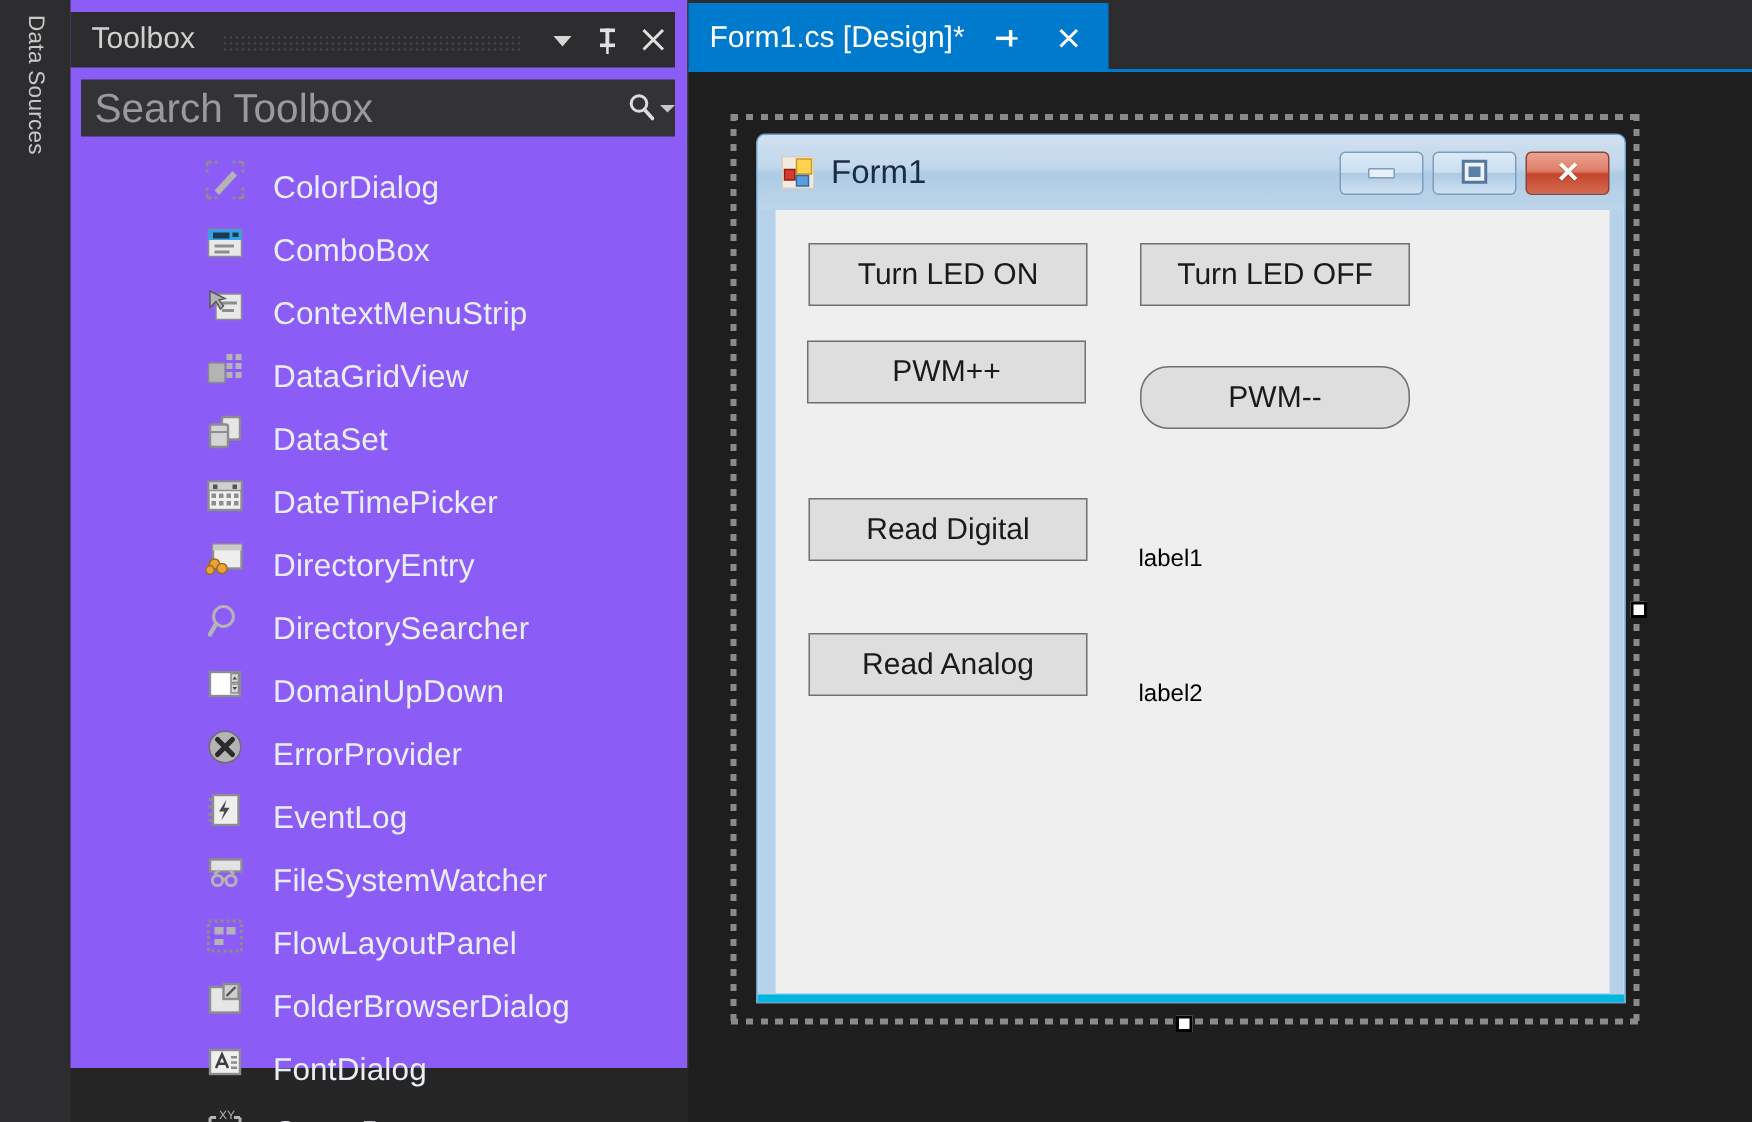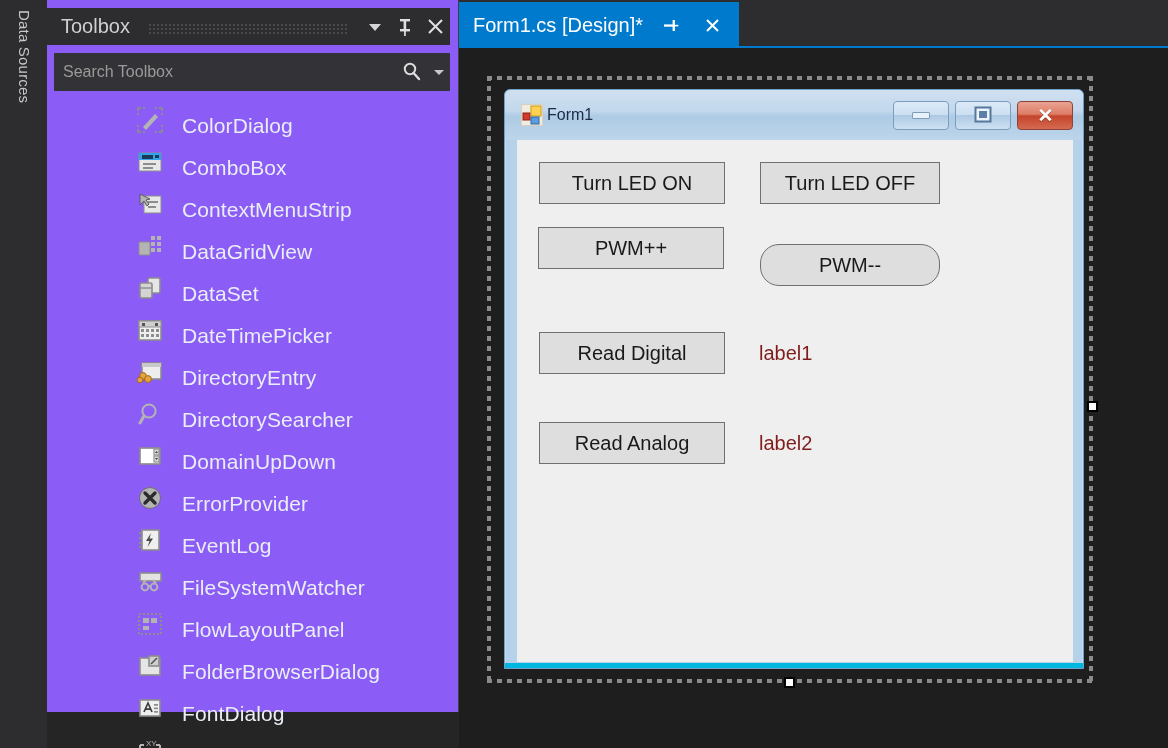--- a/index.html
+++ b/index.html
@@ -58,21 +58,21 @@
   }
   .tb-hicon svg { display: block; }
 
   .tb-search {
     position: absolute; left: 7px; top: 53px; width: 396px; height: 38px;
     background: #333337;
     display: flex; align-items: center;
   }
   .tb-search-input {
     flex: 1; background: transparent; border: 0; outline: none;
-    color: #9a9a9a; font-size: 16px; font-family: "Liberation Sans", sans-serif;
+    color: #9a9a9a; font-size: 27px; font-family: "Liberation Sans", sans-serif;
     padding-left: 9px;
   }
   .tb-search-input::placeholder { color: #9a9a9a; opacity: 1; }
   .tb-search-icon { width: 32px; display:flex; align-items:center; justify-content:center; color:#d8d8d8; cursor:pointer;}
   .tb-search-caret { width: 22px; display:flex; align-items:center; justify-content:center; color:#c0c0c0; cursor:pointer;}
 
   
   .tb-list {
     position: absolute; left: 0; top: 96px; width: 412px; height: 652px;
     overflow: hidden;
@@ -163,21 +163,21 @@
   }
   .form-titlebar {
     position: absolute; left: 0; top: 0; width: 100%; height: 50px;
     background: linear-gradient(to bottom, #cfe0f0 0%, #c3d8ed 42%, #aecbe5 52%, #bcd5ea 100%);
     display: flex; align-items: center;
     border-radius: 5px 5px 0 0;
   }
   .form-icon {
     width: 22px; height: 22px; margin-left: 16px; position: relative;
   }
-  .form-title { color: #1b2b45; font-size: 16px; margin-left: 4px; }
+  .form-title { color: #1b2b45; font-size: 22px; margin-left: 11px; }
   .form-winbtns { margin-left: auto; display: flex; align-items: center; margin-right: 10px; gap: 6px; }
   .wbtn {
     width: 56px; height: 29px; border-radius: 4px;
     border: 1px solid #7d9dbf;
     background: linear-gradient(to bottom, #dceaf7 0%, #cbdff1 48%, #adc9e3 50%, #cfe1f2 100%);
     display: flex; align-items: center; justify-content: center; cursor: pointer;
   }
   .wbtn-close {
     border: 1px solid #8e4338;
     background: linear-gradient(to bottom, #e9a392 0%, #de7d66 45%, #c4452b 52%, #d56a51 100%);
@@ -198,23 +198,24 @@
     background: #dedede;
     border: 1px solid #707070;
     color: #1a1a1a;
     font-size: 20px;
     font-family: "Liberation Sans", sans-serif;
     display: flex; align-items: center; justify-content: center;
     cursor: pointer;
   }
   .wf-label {
     position: absolute;
-    color: #7f1d1d;
-    font-size: 20px;
+    color: #000000;
+    font-size: 16px;
     white-space: nowrap;
+    margin-top: 22px;
   }
 
   
   .form-grip {
     position: absolute; left: 0; bottom: 0; width: 100%; height: 5px; background: #00b7e0;
   }
 </style>
 </head>
 <body>
 

